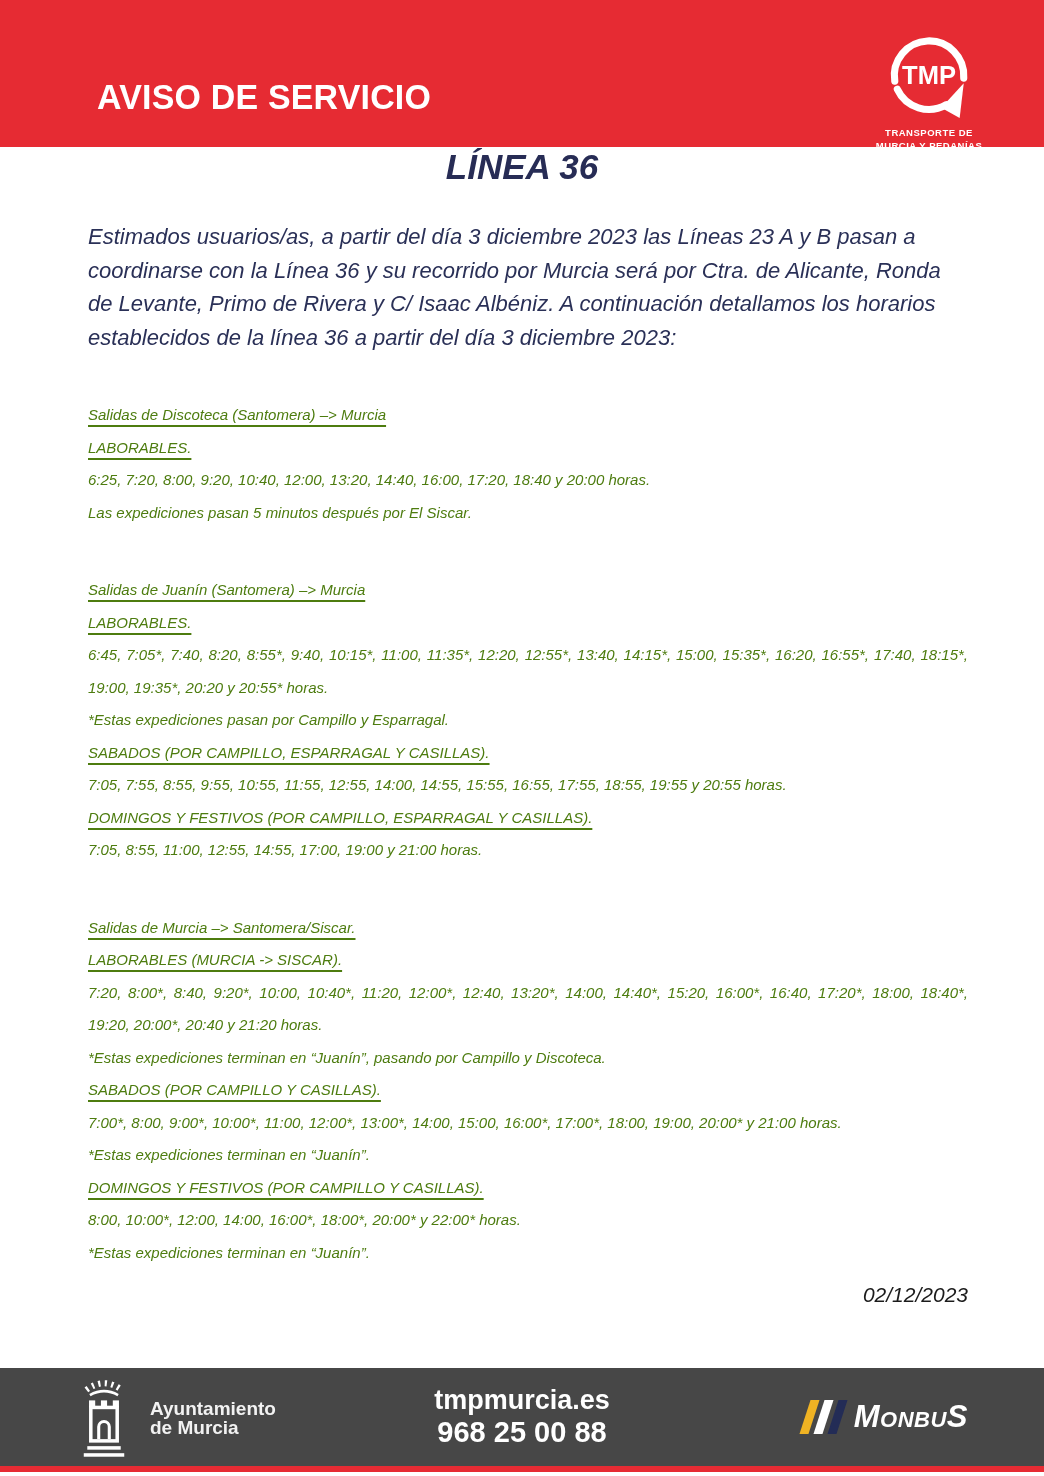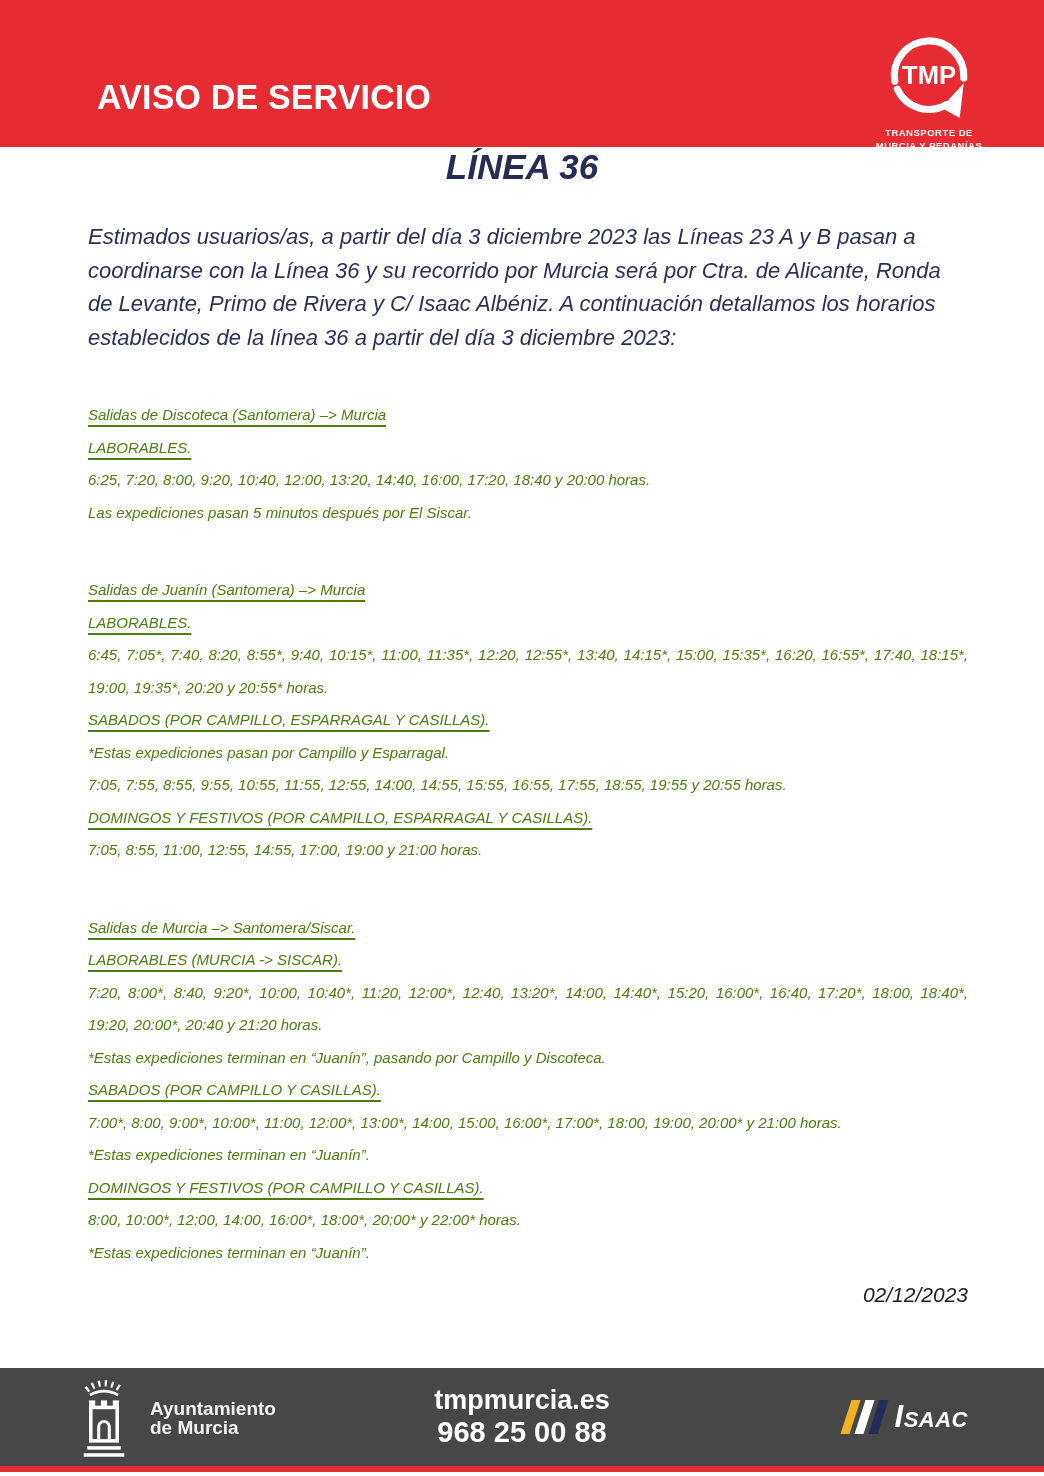--- a/index.html
+++ b/index.html
@@ -176,22 +176,22 @@
       <div class="line u">Salidas de Discoteca (Santomera) –&gt; Murcia</div>
       <div class="line u">LABORABLES.</div>
       <div class="line times">6:25, 7:20, 8:00, 9:20, 10:40, 12:00, 13:20, 14:40, 16:00, 17:20, 18:40 y 20:00 horas.</div>
       <div class="line">Las expediciones pasan 5 minutos después por El Siscar.</div>
     </section>
 
     <section class="sec">
       <div class="line u">Salidas de Juanín (Santomera) –&gt; Murcia</div>
       <div class="line u">LABORABLES.</div>
       <div class="line times">6:45, 7:05*, 7:40, 8:20, 8:55*, 9:40, 10:15*, 11:00, 11:35*, 12:20, 12:55*, 13:40, 14:15*, 15:00, 15:35*, 16:20, 16:55*, 17:40, 18:15*, 19:00, 19:35*, 20:20 y 20:55*  horas.</div>
+      <div class="line">*Estas expediciones pasan por Campillo y Esparragal.</div>
       <div class="line u">SABADOS (POR CAMPILLO, ESPARRAGAL Y CASILLAS).</div>
-      <div class="line">*Estas expediciones pasan por Campillo y Esparragal.</div>
       <div class="line times">7:05, 7:55, 8:55, 9:55, 10:55, 11:55, 12:55, 14:00, 14:55, 15:55, 16:55, 17:55, 18:55, 19:55 y 20:55 horas.</div>
       <div class="line u">DOMINGOS Y FESTIVOS (POR CAMPILLO, ESPARRAGAL Y CASILLAS).</div>
       <div class="line times">7:05, 8:55, 11:00, 12:55, 14:55, 17:00, 19:00 y 21:00 horas.</div>
     </section>
 
     <section class="sec">
       <div class="line u">Salidas de Murcia –&gt; Santomera/Siscar.</div>
       <div class="line u">LABORABLES (MURCIA -&gt; SISCAR).</div>
       <div class="line times">7:20, 8:00*, 8:40, 9:20*, 10:00, 10:40*, 11:20, 12:00*, 12:40, 13:20*, 14:00, 14:40*, 15:20, 16:00*, 16:40, 17:20*, 18:00, 18:40*, 19:20, 20:00*, 20:40 y 21:20 horas.</div>
       <div class="line">*Estas expediciones terminan en “Juanín”, pasando por Campillo y Discoteca.</div>
@@ -229,19 +229,19 @@
       <div class="f-web">tmpmurcia.es</div>
       <div class="f-phone">968 25 00 88</div>
     </div>
 
     <div class="f-right">
       <div class="bars">
         <div class="bar bar-yellow"></div>
         <div class="bar bar-white"></div>
         <div class="bar bar-navy"></div>
       </div>
-      <div class="monbus-text">Isaac</div>
+      <div class="monbus-text">MonbuS</div>
     </div>
   </footer>
 
   <div class="red-strip"></div>
 
 </div>
 
 </body></html>

